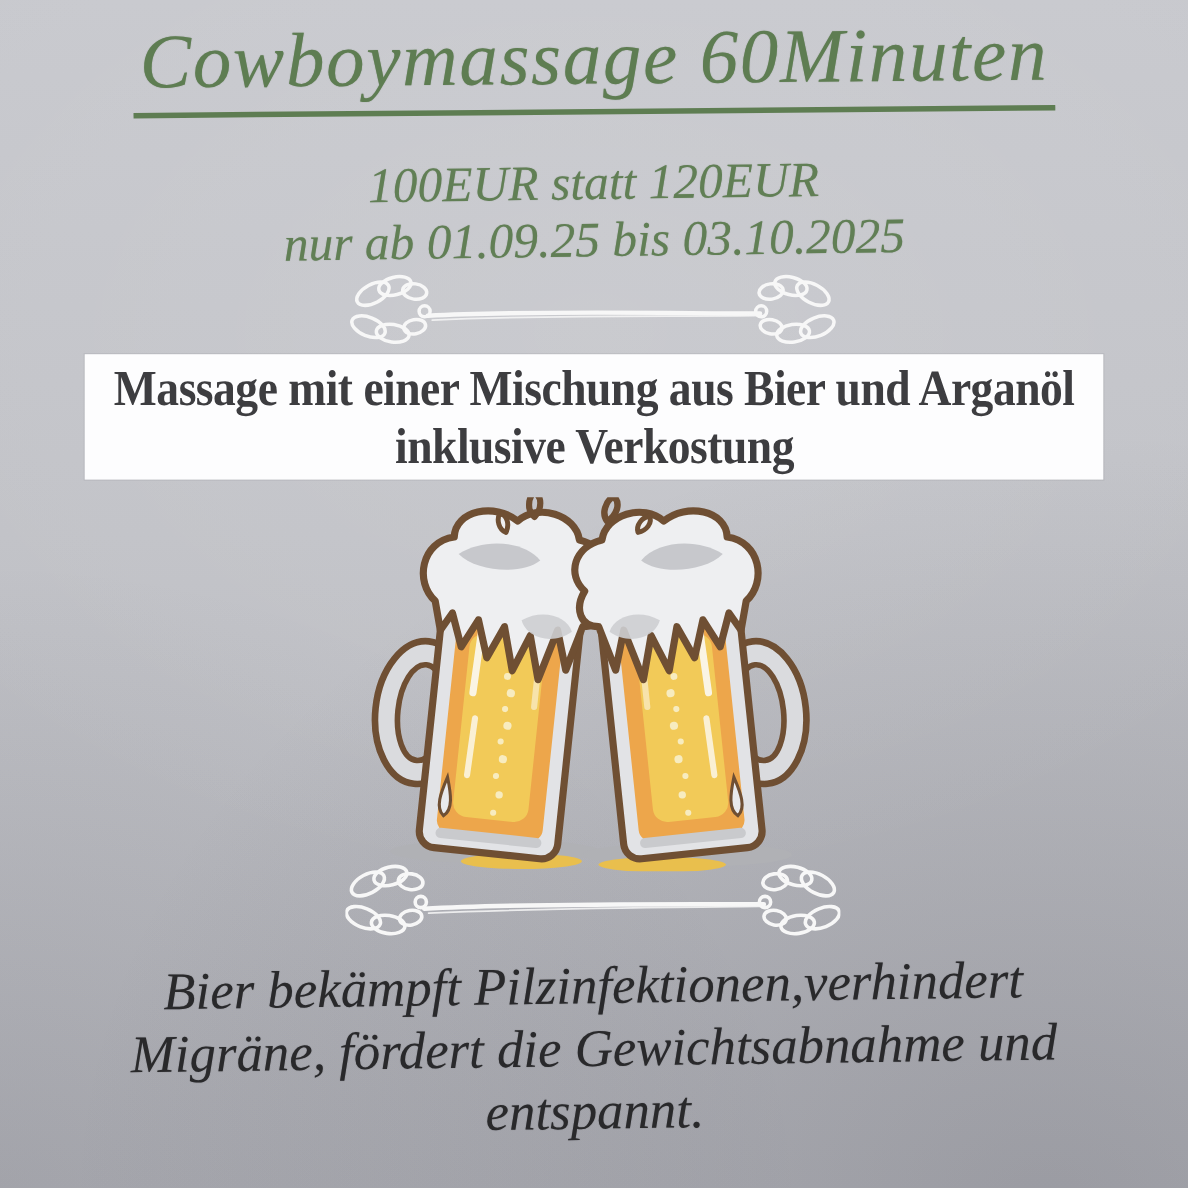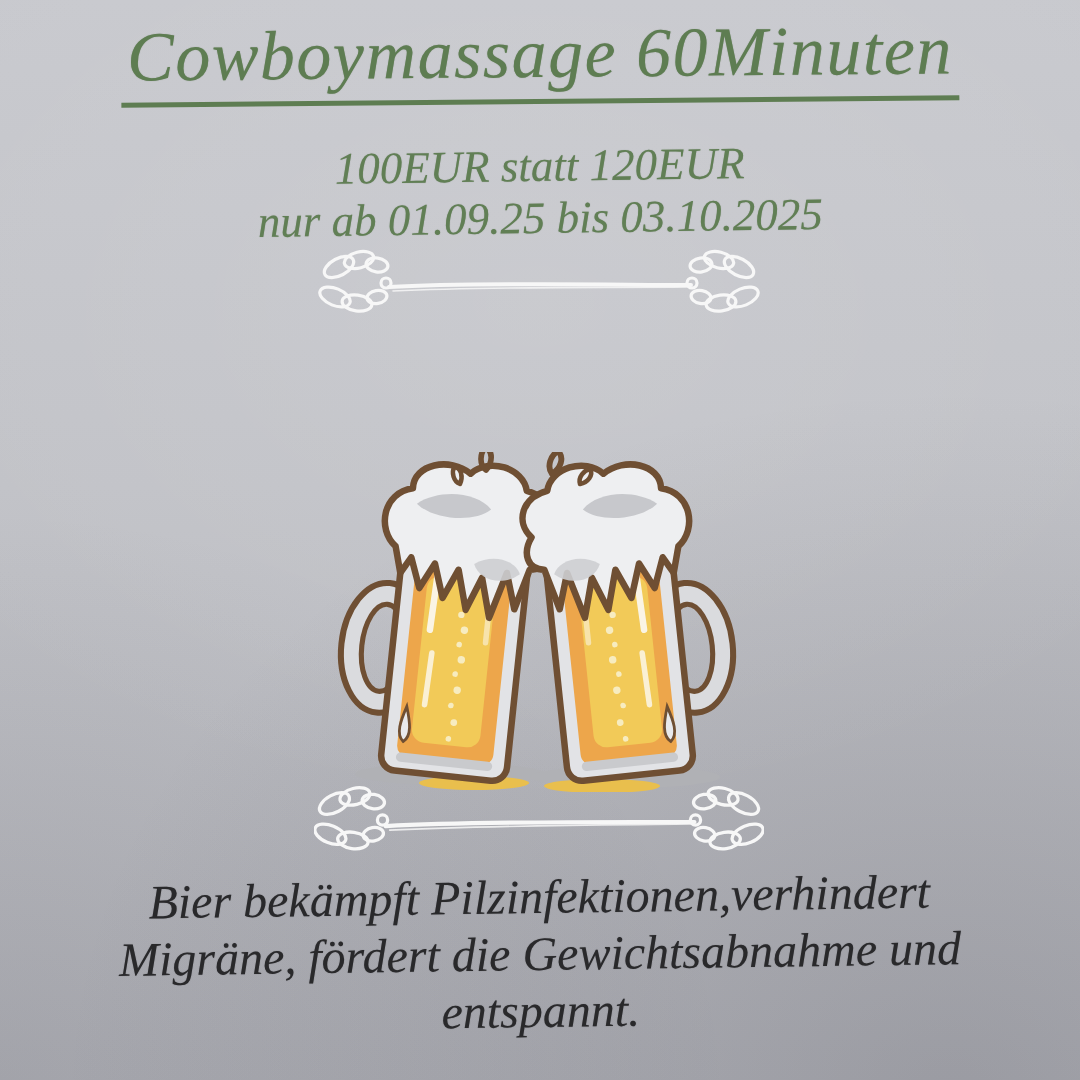--- a/index.html
+++ b/index.html
@@ -74,20 +74,24 @@
         <ellipse cx="40" cy="15" rx="15" ry="8" transform="rotate(-14 40 15)"></ellipse>
         <ellipse cx="58" cy="20" rx="11" ry="7" transform="rotate(8 58 20)"></ellipse>
         <ellipse cx="16" cy="52" rx="16" ry="8.5" transform="rotate(22 16 52)"></ellipse>
         <ellipse cx="38" cy="58" rx="15" ry="8" transform="rotate(8 38 58)"></ellipse>
         <ellipse cx="58" cy="52" rx="10" ry="6.5" transform="rotate(-10 58 52)"></ellipse>
         <circle cx="67" cy="38" r="5"></circle>
       </g>
     </g>
   </svg>
 
+  <div class="banner">
+    <div class="line">Massage mit einer Mischung aus Bier und Arganöl</div>
+    <div class="line">inklusive Verkostung</div>
+  </div>
 
   <svg class="mugs" viewBox="0 0 440 340">
     <defs>
       <g id="mug">
 
         <ellipse cx="-78" cy="8" rx="34" ry="59" fill="none" stroke="#dadbde" stroke-width="20"></ellipse>
         <ellipse cx="-78" cy="8" rx="45" ry="70" fill="none" stroke="#6f4f33" stroke-width="6.5"></ellipse>
         <ellipse cx="-78" cy="8" rx="23" ry="47" fill="none" stroke="#6f4f33" stroke-width="5.5"></ellipse>
 
         <rect x="-68" y="-130" width="136" height="268" rx="16" fill="#e2e3e6" stroke="#6f4f33" stroke-width="7"></rect>

